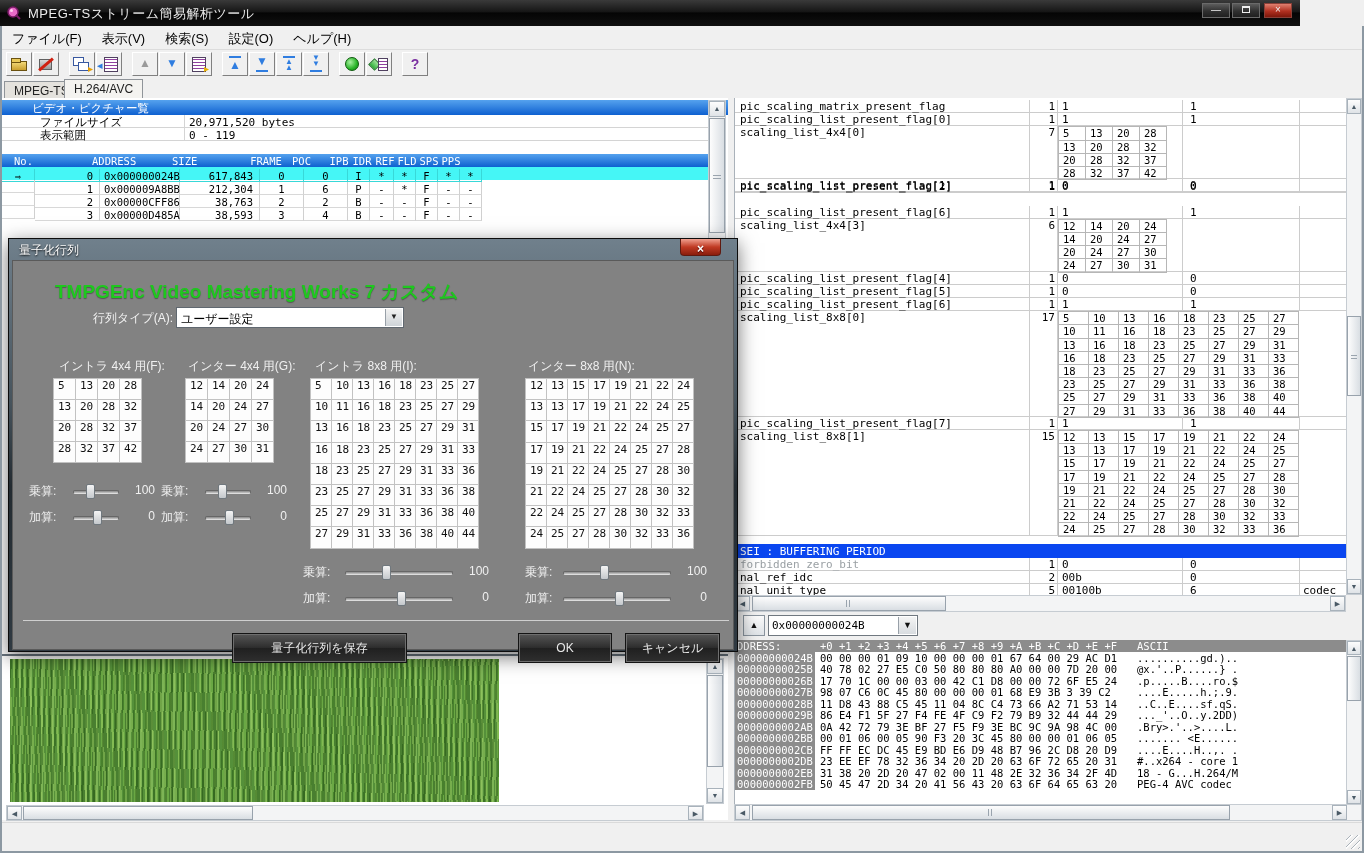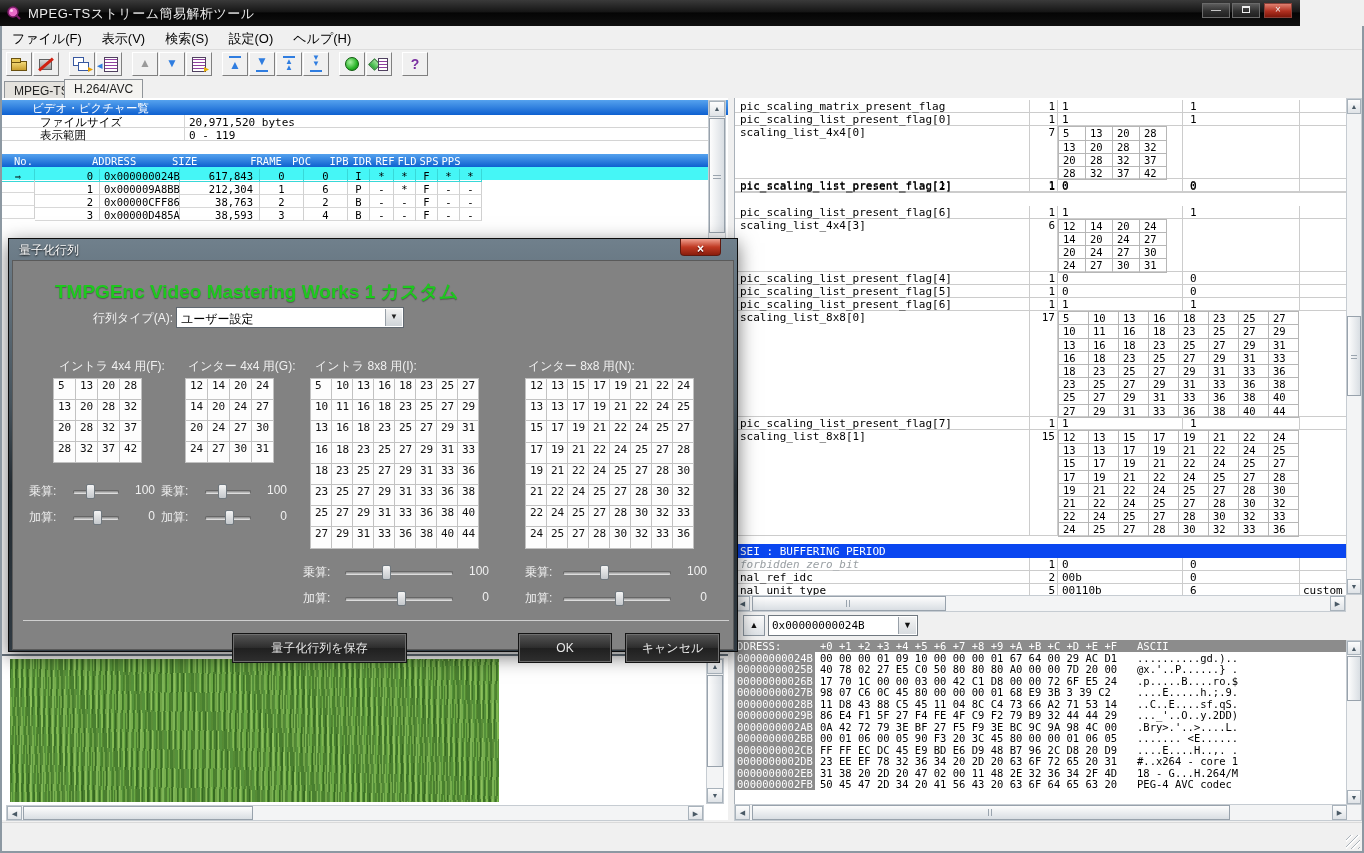--- a/index.html
+++ b/index.html
@@ -109,21 +109,21 @@
        repeating-linear-gradient(87deg,rgba(160,210,100,.45) 0 2px,rgba(0,0,0,0) 2px 5px),
        repeating-linear-gradient(90deg,#55903a 0 3px,#6aa844 3px 5px,#497f30 5px 9px,#7db455 9px 11px),
        linear-gradient(180deg,#74a84c,#588c36);}
 
   
   .right-pane{position:absolute;left:734px;top:98px;width:628px;height:723px;background:#f0f0f0;z-index:2;}
   #params{position:absolute;left:0;top:0;width:612px;height:497px;background:#fff;overflow:hidden;
      border-left:1px solid #aab2ba;}
   .prow0{position:absolute;left:0;width:612px;border-bottom:1px solid #cccccc;font-size:11px;color:#000;}
   .p-name{position:absolute;left:5px;top:0px;white-space:nowrap;}
-  .p-name.dim{color:#9aa0a4;font-style:italic;}
+  .p-name.dim{color:#9aa0a4;}
   .p-bits{position:absolute;left:294px;width:26px;top:0;text-align:right;}
   .p-val{position:absolute;left:327px;top:0;}
   .p-dec{position:absolute;left:455px;top:0;}
   .p-extra{position:absolute;left:568px;top:0;white-space:nowrap;}
   .p-div{position:absolute;top:0;bottom:0;border-left:1px solid #cccccc;}
   .pmat{position:absolute;top:0;border-collapse:collapse;}
   .pmat td{border:1px solid #b6b6b6;font-size:10.5px;padding:0 0 0 4px;vertical-align:top;
      font-family:"DejaVu Sans Mono",monospace;}
   .sei-row{position:absolute;left:0;width:612px;height:14px;background:#0a46f0;color:#fff;
      font-size:11px;padding:1px 0 0 5px;}
@@ -614,27 +614,27 @@
           <span class="p-val">00b</span>
           <span class="p-dec">0</span>
           <span class="p-div" style="left: 294px;"></span>
           <span class="p-div" style="left: 322px;"></span>
           <span class="p-div" style="left: 447px;"></span>
           <span class="p-div" style="left: 564px;"></span>
         </div>
         <div class="prow0 mono" style="top: 486px; height: 13.2px;">
           <span class="p-name">nal_unit_type</span>
           <span class="p-bits">5</span>
-          <span class="p-val">00110b</span>
+          <span class="p-val">00100b</span>
           <span class="p-dec">6</span>
           <span class="p-div" style="left: 294px;"></span>
           <span class="p-div" style="left: 322px;"></span>
           <span class="p-div" style="left: 447px;"></span>
           <span class="p-div" style="left: 564px;"></span>
-          <span class="p-extra">custom</span>
+          <span class="p-extra">codec</span>
         </div>
       </div>
     <div class="sb-v" style="left:612px;top:0;width:16px;height:497px;">
       <div class="sb-btn" style="left:0;top:0;width:14px;height:15px;">▲</div>
       <div class="sb-thumb grip3" style="left:0;top:217px;width:14px;height:80px;"></div>
       <div class="sb-btn" style="left:0;top:480px;width:14px;height:15px;">▼</div>
     </div>
     <div class="sb-h" style="left:0;top:497px;width:612px;height:17px;">
       <div class="sb-btn" style="left:0;top:0;width:15px;height:15px;">◀</div>
       <div class="sb-thumb h grip3h" style="left:17px;top:0;width:194px;height:15px;"></div>
@@ -679,21 +679,21 @@
   <div class="statusbar">
     <div class="grip"></div>
   </div>
 
   <div class="dialog">
     <div class="dlg-titlebar">
       <span class="dlg-title">量子化行列</span>
       <span class="dlg-close"><span class="x">×</span></span>
     </div>
     <div class="dlg-body">
-      <div class="dlg-heading">TMPGEnc Video Mastering Works 1 カスタム</div>
+      <div class="dlg-heading">TMPGEnc Video Mastering Works 7 カスタム</div>
       <span class="dlg-mtlabel">行列タイプ(A):</span>
       <div class="dlg-combo">
         <span class="cval">ユーザー設定</span>
         <span class="combo-btn">▼</span>
       </div>
       <div id="dlg-groups">
           <span class="grp-label" style="left: 46px; top: 97px;">イントラ 4x4 用(F):</span>
           <table class="mat" style="left: 40px; top: 117px;">
             <tbody>
               <tr style="height: 21px;">

